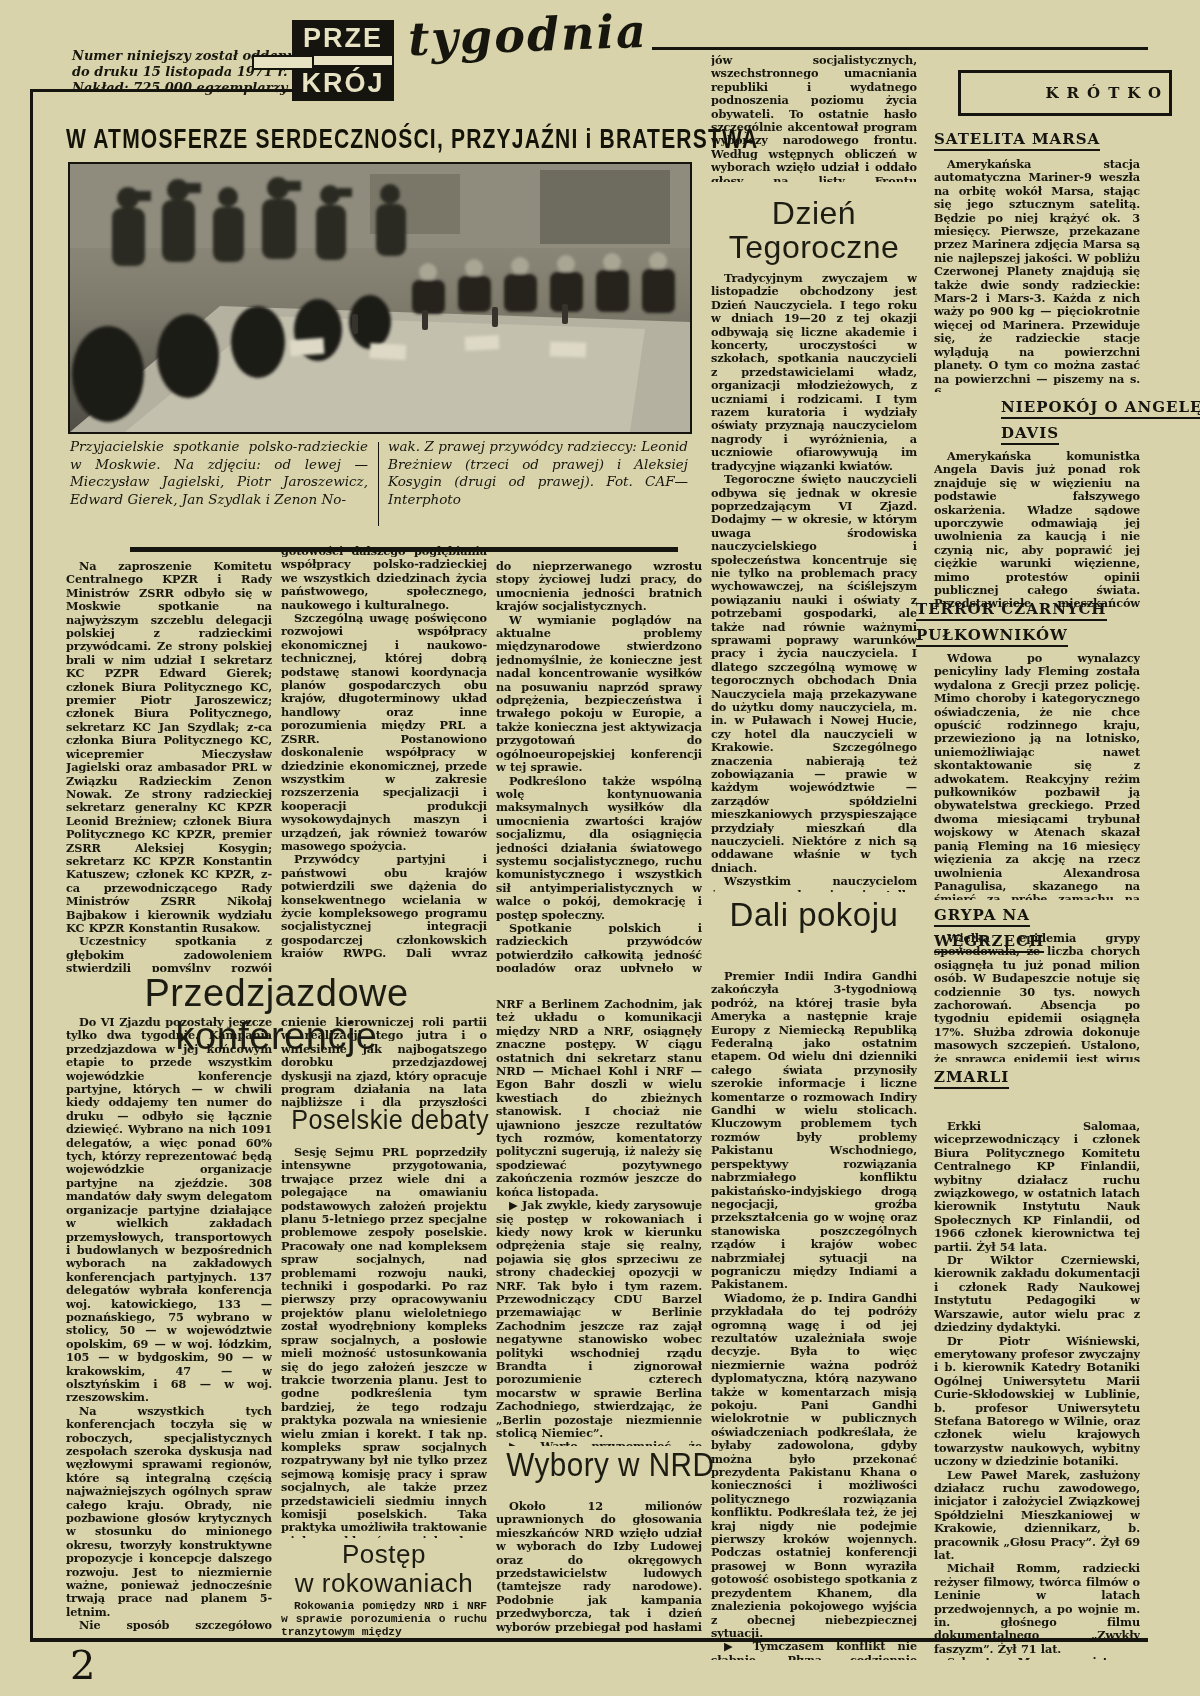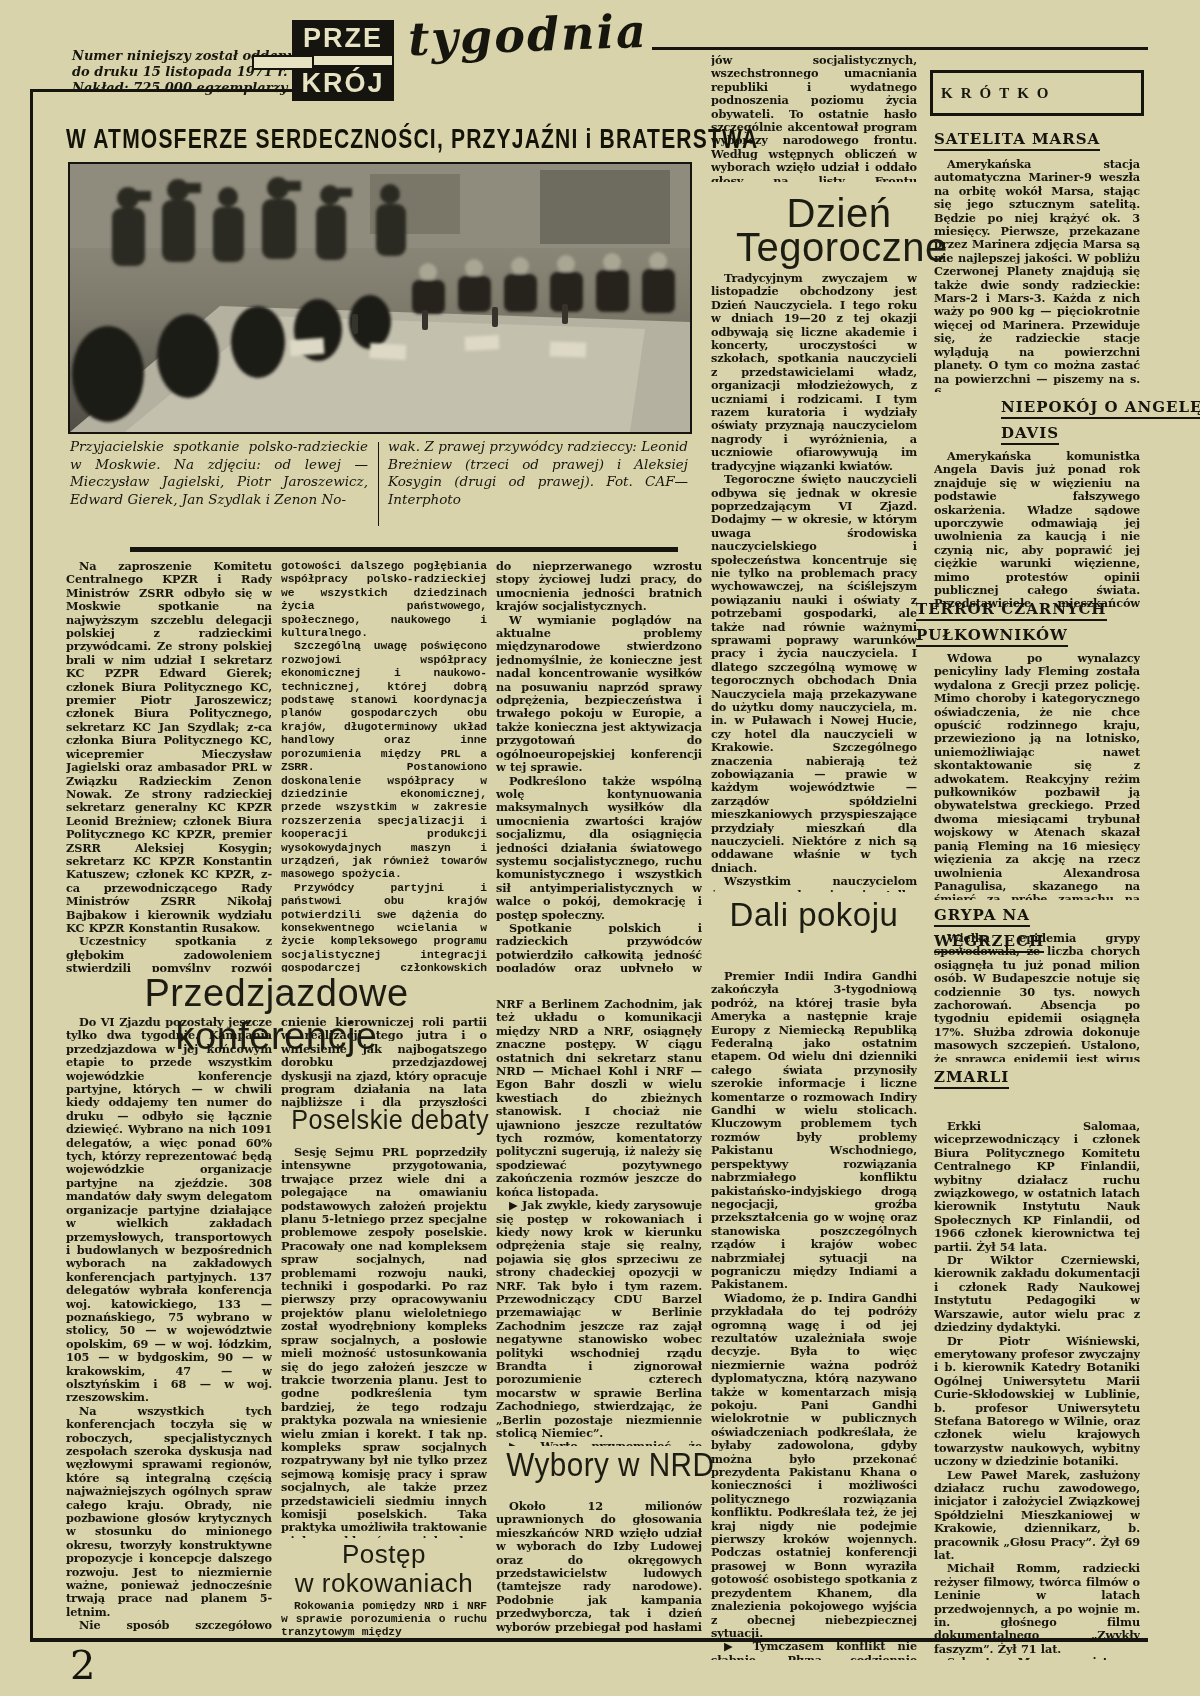--- a/index.html
+++ b/index.html
@@ -29,22 +29,22 @@
   
   .photo{position:absolute;left:68px;top:162px;width:620px;height:268px;border:2px solid #15140e;
          background:#8b887a;overflow:hidden;}
   .cap{position:absolute;font-style:italic;font-weight:400;font-size:13.5px;line-height:17.5px;
        text-align:justify;}
   
   .sec-head{position:absolute;font-family:"Liberation Sans",sans-serif;font-weight:400;
             color:#1c1c12;text-align:center;letter-spacing:0.5px;}
   .squeeze{white-space:nowrap;transform:scaleX(0.9);transform-origin:center;}
   
-  .kbox{position:absolute;left:930px;top:70px;width:208px;height:40px;border:3px solid #15140e;
-        display:flex;align-items:center;justify-content:flex-start;font-family:Liberation Serif, serif;}
+  .kbox{position:absolute;left:958px;top:70px;width:208px;height:40px;border:3px solid #15140e;
+        display:flex;align-items:center;justify-content:flex-end;}
   .kbox span{font-weight:700;font-size:15px;letter-spacing:8px;padding-left:8px;}
   .ktitle{position:absolute;width:206px;font-weight:700;font-size:15px;letter-spacing:1px;
           line-height:26px;color:#15140e;}
   .ktitle span{border-bottom:2.5px solid #15140e;padding-bottom:1px;}
   .pagenum{position:absolute;left:70px;top:1642px;font-size:40px;font-weight:400;color:#15140e;}
 </style>
 </head>
 <body>
 <div id="page">
 
@@ -150,21 +150,21 @@
 <div class="cap" style="left:70px;top:438px;width:298px;">Przyjacielskie spotkanie polsko-radzieckie w Moskwie. Na zdjęciu: od lewej — Mieczysław Jagielski, Piotr Jaroszewicz, Edward Gierek, Jan Szydlak i Zenon No-</div>
 <div class="rule" style="left:378px;top:442px;width:1px;height:84px;"></div>
 <div class="cap" style="left:388px;top:438px;width:300px;">wak. Z prawej przywódcy radzieccy: Leonid Breżniew (trzeci od prawej) i Aleksiej Kosygin (drugi od prawej). Fot. CAF—Interphoto</div>
 
 <div class="rule" style="left:130px;top:547px;width:548px;height:5px;"></div>
 
 <div class="body-col" style="left:66px;top:560px;height:412px;">
   <p class="b">Na zaproszenie Komitetu Centralnego KPZR i Rady Ministrów ZSRR odbyło się w Moskwie spotkanie na najwyższym szczeblu delegacji polskiej z radzieckimi przywódcami. Ze strony polskiej brali w nim udział I sekretarz KC PZPR Edward Gierek; członek Biura Politycznego KC, premier Piotr Jaroszewicz; członek Biura Politycznego, sekretarz KC Jan Szydlak; z-ca członka Biura Politycznego KC, wicepremier Mieczysław Jagielski oraz ambasador PRL w Związku Radzieckim Zenon Nowak. Ze strony radzieckiej sekretarz generalny KC KPZR Leonid Breżniew; członek Biura Politycznego KC KPZR, premier ZSRR Aleksiej Kosygin; sekretarz KC KPZR Konstantin Katuszew; członek KC KPZR, z-ca przewodniczącego Rady Ministrów ZSRR Nikołaj Bajbakow i kierownik wydziału KC KPZR Konstantin Rusakow.</p>
   <p class="b">Uczestnicy spotkania z głębokim zadowoleniem stwierdzili pomyślny rozwój wszechstronnych kontaktów między bratnimi partiami i narodami obu krajów. Dali wyraz wzajemnej</p>
 </div>
-<div class="body-col" style="left:281px;top:560px;height:412px;font-family:Liberation Mono, monospace;">
+<div class="body-col" style="left:281px;top:545px;height:412px;">
   <p class="b noind">gotowości dalszego pogłębiania współpracy polsko-radzieckiej we wszystkich dziedzinach życia państwowego, społecznego, naukowego i kulturalnego.</p>
   <p class="b">Szczególną uwagę poświęcono rozwojowi współpracy ekonomicznej i naukowo-technicznej, której dobrą podstawę stanowi koordynacja planów gospodarczych obu krajów, długoterminowy układ handlowy oraz inne porozumienia między PRL a ZSRR. Postanowiono doskonalenie współpracy w dziedzinie ekonomicznej, przede wszystkim w zakresie rozszerzenia specjalizacji i kooperacji produkcji wysokowydajnych maszyn i urządzeń, jak również towarów masowego spożycia.</p>
   <p class="b">Przywódcy partyjni i państwowi obu krajów potwierdzili swe dążenia do konsekwentnego wcielania w życie kompleksowego programu socjalistycznej integracji gospodarczej członkowskich krajów RWPG. Dali wyraz przekonaniu, że realizacja tego programu będzie aktywnie przyczyniać się do budownictwa socjalistycznego i komunistycznego,</p>
 </div>
 <div class="body-col" style="left:496px;top:560px;height:412px;">
   <p class="b noind">do nieprzerwanego wzrostu stopy życiowej ludzi pracy, do umocnienia jedności bratnich krajów socjalistycznych.</p>
   <p class="b">W wymianie poglądów na aktualne problemy międzynarodowe stwierdzono jednomyślnie, że konieczne jest nadal koncentrowanie wysiłków na posuwaniu naprzód sprawy odprężenia, bezpieczeństwa i trwałego pokoju w Europie, a także konieczna jest aktywizacja przygotowań do ogólnoeuropejskiej konferencji w tej sprawie.</p>
   <p class="b">Podkreślono także wspólną wolę kontynuowania maksymalnych wysiłków dla umocnienia zwartości krajów socjalizmu, dla osiągnięcia jedności działania światowego systemu socjalistycznego, ruchu komunistycznego i wszystkich sił antyimperialistycznych w walce o pokój, demokrację i postęp społeczny.</p>
   <p class="b">Spotkanie polskich i radzieckich przywódców potwierdziło całkowitą jedność poglądów oraz upłynęło w atmosferze serdeczności, przyjaźni i braterstwa.</p>
 </div>
@@ -199,21 +199,21 @@
 
 <div class="sec-head squeeze" style="left:496px;top:1446px;width:206px;font-size:33px;">Wybory w NRD</div>
 <div class="body-col" style="left:496px;top:1500px;height:134px;">
   <p class="b">Około 12 milionów uprawnionych do głosowania mieszkańców NRD wzięło udział w wyborach do Izby Ludowej oraz do okręgowych przedstawicielstw ludowych (tamtejsze rady narodowe). Podobnie jak kampania przedwyborcza, tak i dzień wyborów przebiegał pod hasłami utrwalenia pokoju w Europie, zacieśniania przyjaźni i współpracy ze Związkiem Radzieckim i ze wspólnotą kra-</p>
 </div>
 
 <div class="body-col" style="left:711px;top:54px;height:128px;">
   <p class="b noind">jów socjalistycznych, wszechstronnego umacniania republiki i wydatnego podnoszenia poziomu życia obywateli. To ostatnie hasło szczególnie akcentował program wyborczy narodowego frontu. Według wstępnych obliczeń w wyborach wzięło udział i oddało głosy na listy Frontu Narodowego 99% mieszkańców.</p>
 </div>
 
-<div class="sec-head" style="left:736px;top:196px;width:206px;font-size:40px;line-height:34px;">
+<div class="sec-head" style="left:711px;top:196px;width:206px;font-size:32px;line-height:34px;">
   <div>Dzień</div>
   <div>Tegoroczne</div>
 </div>
 <div class="body-col" style="left:711px;top:272px;height:620px;">
   <p class="b">Tradycyjnym zwyczajem w listopadzie obchodzony jest Dzień Nauczyciela. I tego roku w dniach 19—20 z tej okazji odbywają się liczne akademie i koncerty, uroczystości w szkołach, spotkania nauczycieli z przedstawicielami władz, organizacji młodzieżowych, z uczniami i rodzicami. I tym razem kuratoria i wydziały oświaty przyznają nauczycielom nagrody i wyróżnienia, a uczniowie ofiarowywują im tradycyjne wiązanki kwiatów.</p>
   <p class="b">Tegoroczne święto nauczycieli odbywa się jednak w okresie poprzedzającym VI Zjazd. Dodajmy — w okresie, w którym uwaga środowiska nauczycielskiego i społeczeństwa koncentruje się nie tylko na problemach pracy wychowawczej, na ściślejszym powiązaniu nauki i oświaty z potrzebami gospodarki, ale także nad równie ważnymi sprawami poprawy warunków pracy i życia nauczyciela. I dlatego szczególną wymowę w tegorocznych obchodach Dnia Nauczyciela mają przekazywane do użytku domy nauczyciela, m. in. w Puławach i Nowej Hucie, czy hotel dla nauczycieli w Krakowie. Szczególnego znaczenia nabierają też zobowiązania — prawie w każdym województwie — zarządów spółdzielni mieszkaniowych przyspieszające przydziały mieszkań dla nauczycieli. Niektóre z nich są oddawane właśnie w tych dniach.</p>
   <p class="b">Wszystkim nauczycielom życzymy serdecznie nie tylko osobistej satysfakcji z wyników ich niełatwej pracy wychowawczej i pedagogicznej. Życzymy im także wiele radości już teraz i w przyszłości, wynikających z rezultatów troski o ich warunki życiowe.</p>
 </div>
 
 <div class="sec-head" style="left:711px;top:896px;width:206px;font-size:33px;">Dali pokoju</div>

